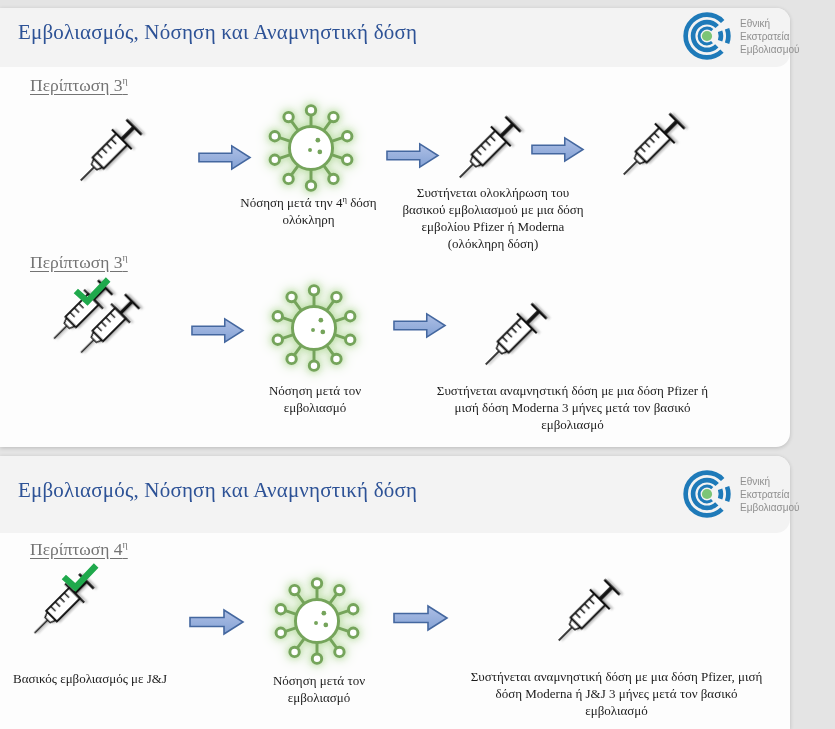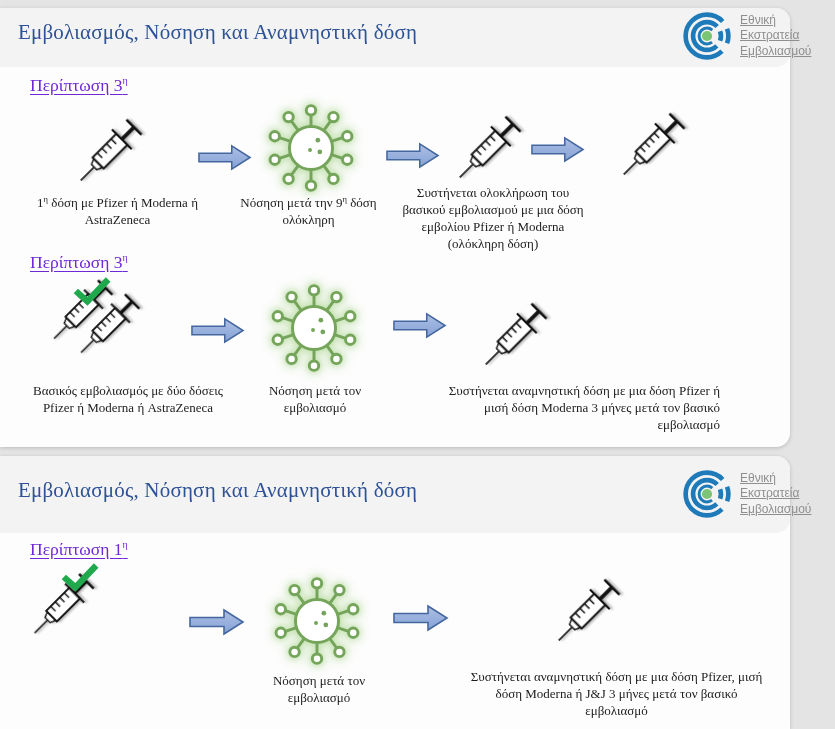--- a/index.html
+++ b/index.html
@@ -22,25 +22,25 @@
   .slide-title{
     position:absolute;left:18px;margin:0;
     font-size:21px;font-weight:400;color:#2d5296;letter-spacing:.2px;
     white-space:nowrap;
   }
   .band1 .slide-title{top:12px;}
   .band2 .slide-title{top:22px;}
   .logo{position:absolute;left:681px;display:flex;align-items:center;gap:7px;}
   .band1 .logo{top:2px;}
   .band2 .logo{top:12px;}
-  .logo-text{font-family:"Liberation Sans",sans-serif;font-size:12px;line-height:1.3;color:#8f8f8f;text-decoration:underline;}
+  .logo-text{font-family:"Liberation Sans",sans-serif;font-size:10px;line-height:1.3;color:#8f8f8f;}
   .logo-text span{display:block;}
   .case-heading{
     position:absolute;left:30px;
-    font-size:17.5px;color:#6d28d9;
+    font-size:17.5px;color:#737373;
     text-decoration:underline;text-underline-offset:3px;
     white-space:nowrap;
   }
   .case-heading sup{font-size:10px;}
   .icon-box{position:absolute;display:flex;align-items:center;justify-content:center;}
   .syr-rot{transform:rotate(-45deg);}
   .syr-svg{filter:drop-shadow(2.5px 2.5px 1.2px rgba(110,110,110,.5));}
   .virus-svg{filter:drop-shadow(0 0 3px #b9dca4) drop-shadow(0 0 6px #c9e4b6);}
   .arrow-box{position:absolute;}
   .cap{
@@ -173,25 +173,22 @@
     <svg width="54" height="27">
         <use href="#sym-arrow"></use>
       </svg>
   </div>
   <div class="icon-box" style="left:611px;top:90px;width:92px;height:92px;">
     <div class="syr-rot"><svg class="syr-svg" width="92" height="36">
           <use href="#sym-syringe"></use>
         </svg></div>
   </div>
 
-  <div class="cap" style="left:20px;top:186px;width:195px;">
-    <span>1</span><sup>η</sup><span> δόση με Pfizer ή Moderna ή AstraZeneca</span>
-  </div>
   <div class="cap" style="left:236px;top:186px;width:145px;">
-    <span>Νόσηση μετά την 9</span><sup>η</sup><span> δόση ολόκληρη</span>
+    <span>Νόσηση μετά την 4</span><sup>η</sup><span> δόση ολόκληρη</span>
   </div>
   <div class="cap" style="left:398px;top:176px;width:190px;">Συστήνεται ολοκλήρωση του βασικού εμβολιασμού με μια δόση εμβολίου Pfizer ή  Moderna (ολόκληρη δόση)</div>
 
   <div class="case-heading" style="top:244px;">
     <span>Περίπτωση 3</span><sup>η</sup>
   </div>
 
   <div class="dsyr" style="left:42px;top:268px;width:135px;height:105px;">
     <div class="s1 syr-rot"><svg class="syr-svg" width="88" height="35">
           <use href="#sym-syringe"></use>
@@ -217,42 +214,41 @@
     <svg width="54" height="27">
         <use href="#sym-arrow"></use>
       </svg>
   </div>
   <div class="icon-box" style="left:473px;top:280px;width:92px;height:92px;">
     <div class="syr-rot"><svg class="syr-svg" width="92" height="36">
           <use href="#sym-syringe"></use>
         </svg></div>
   </div>
 
-  <div class="cap" style="left:28px;top:374px;width:200px;">Βασικός εμβολιασμός με δύο δόσεις Pfizer ή Moderna ή AstraZeneca</div>
   <div class="cap" style="left:260px;top:374px;width:110px;">Νόσηση μετά τον εμβολιασμό</div>
-  <div class="cap" style="left:425px;top:374px;width:295px;text-align:right;">Συστήνεται αναμνηστική δόση με μια δόση Pfizer ή  μισή δόση Moderna 3 μήνες μετά τον βασικό εμβολιασμό</div>
+  <div class="cap" style="left:425px;top:374px;width:295px;">Συστήνεται αναμνηστική δόση με μια δόση Pfizer ή  μισή δόση Moderna 3 μήνες μετά τον βασικό εμβολιασμό</div>
 </section>
 
 <section class="slide slide2">
   <header class="band band2">
     <h1 class="slide-title">Εμβολιασμός, Νόσηση και Αναμνηστική δόση</h1>
     <div class="logo">
       <svg width="52" height="52">
           <use href="#sym-logo"></use>
         </svg>
       <div class="logo-text">
         <span>Εθνική</span>
         <span>Εκστρατεία</span>
         <span>Εμβολιασμού</span>
       </div>
     </div>
   </header>
 
   <div class="case-heading" style="top:83px;">
-    <span>Περίπτωση 1</span><sup>η</sup>
+    <span>Περίπτωση 4</span><sup>η</sup>
   </div>
 
   <div class="csyr" style="left:20px;top:106px;width:110px;height:100px;">
     <div class="s1 syr-rot"><svg class="syr-svg" width="90" height="35">
           <use href="#sym-syringe"></use>
         </svg></div>
     <div class="chk"><svg width="40" height="30">
           <use href="#sym-check"></use>
         </svg></div>
   </div>
@@ -270,15 +266,16 @@
     <svg width="56" height="28">
         <use href="#sym-arrow"></use>
       </svg>
   </div>
   <div class="icon-box" style="left:546px;top:108px;width:92px;height:92px;">
     <div class="syr-rot"><svg class="syr-svg" width="92" height="36">
           <use href="#sym-syringe"></use>
         </svg></div>
   </div>
 
+  <div class="cap" style="left:0px;top:214px;width:180px;">Βασικός εμβολιασμός με J&amp;J</div>
   <div class="cap" style="left:263px;top:216px;width:112px;">Νόσηση μετά τον εμβολιασμό</div>
   <div class="cap" style="left:464px;top:212px;width:305px;">Συστήνεται αναμνηστική δόση με μια δόση Pfizer, μισή δόση Moderna ή J&amp;J 3 μήνες μετά τον βασικό εμβολιασμό</div>
 </section>
 
 </body></html>

